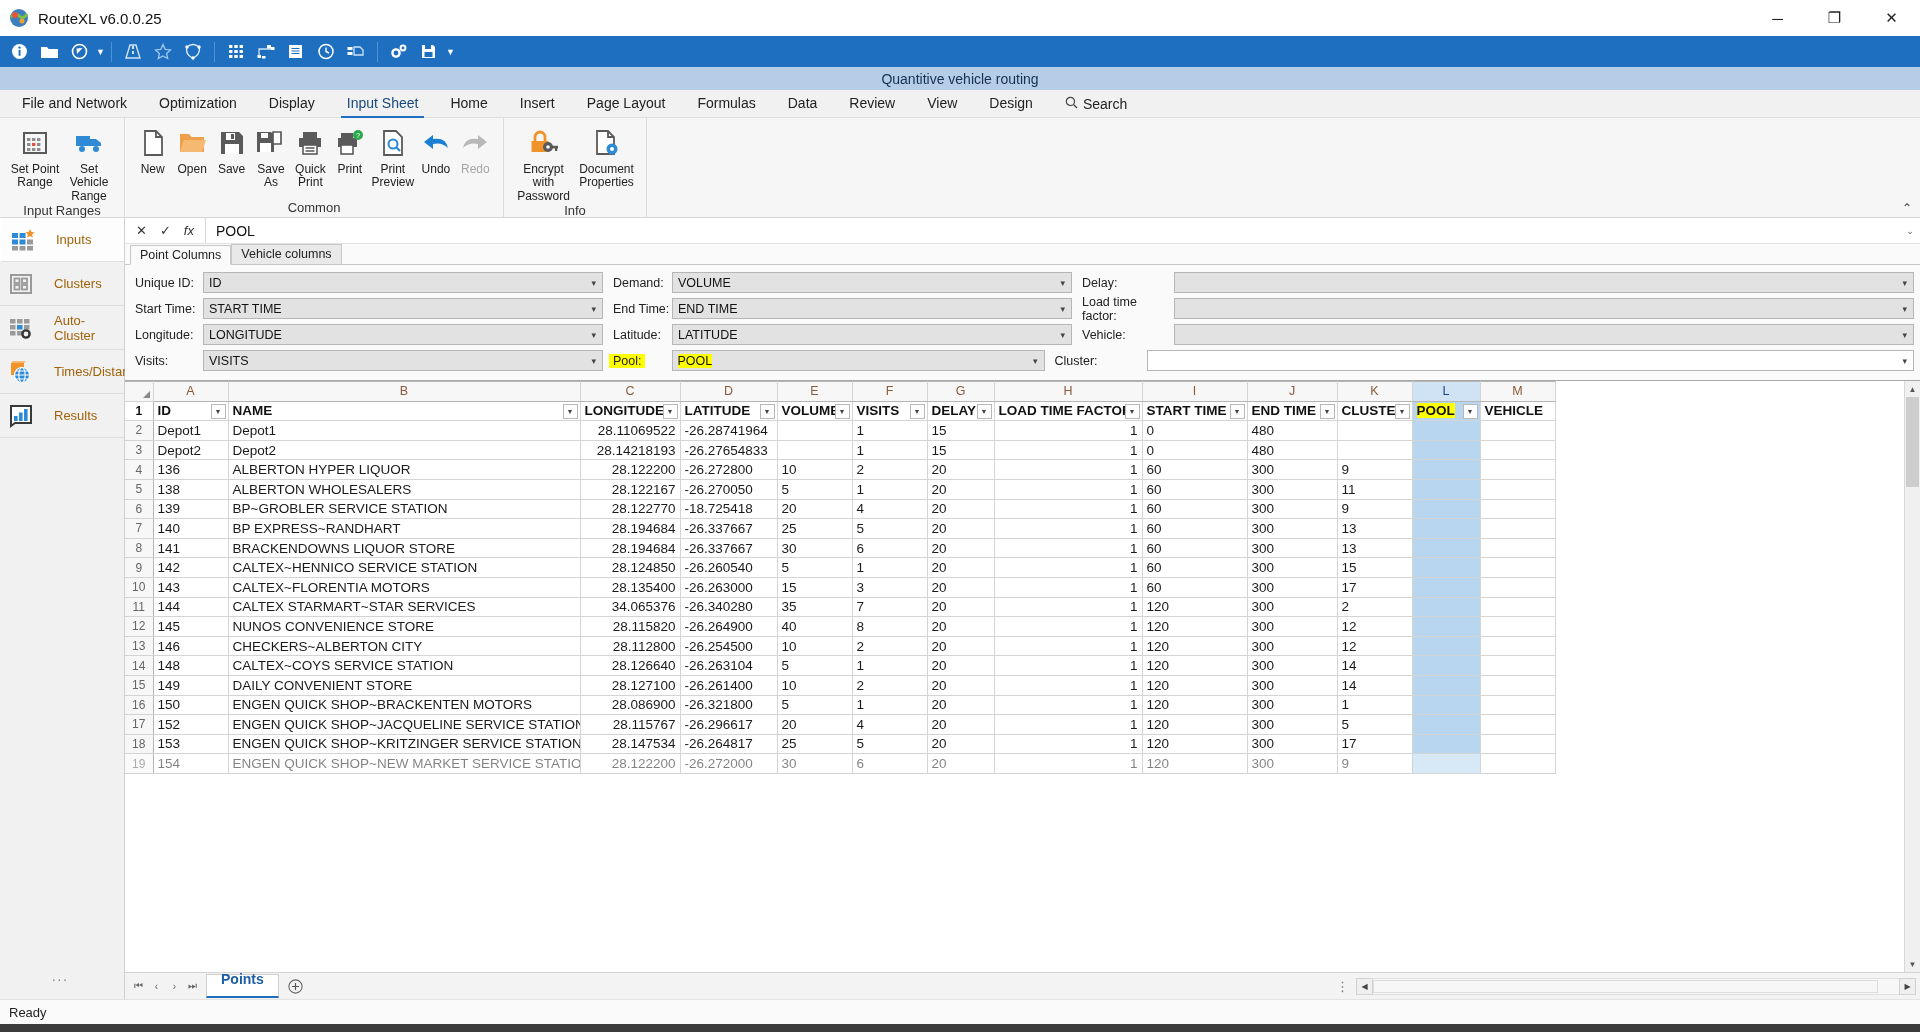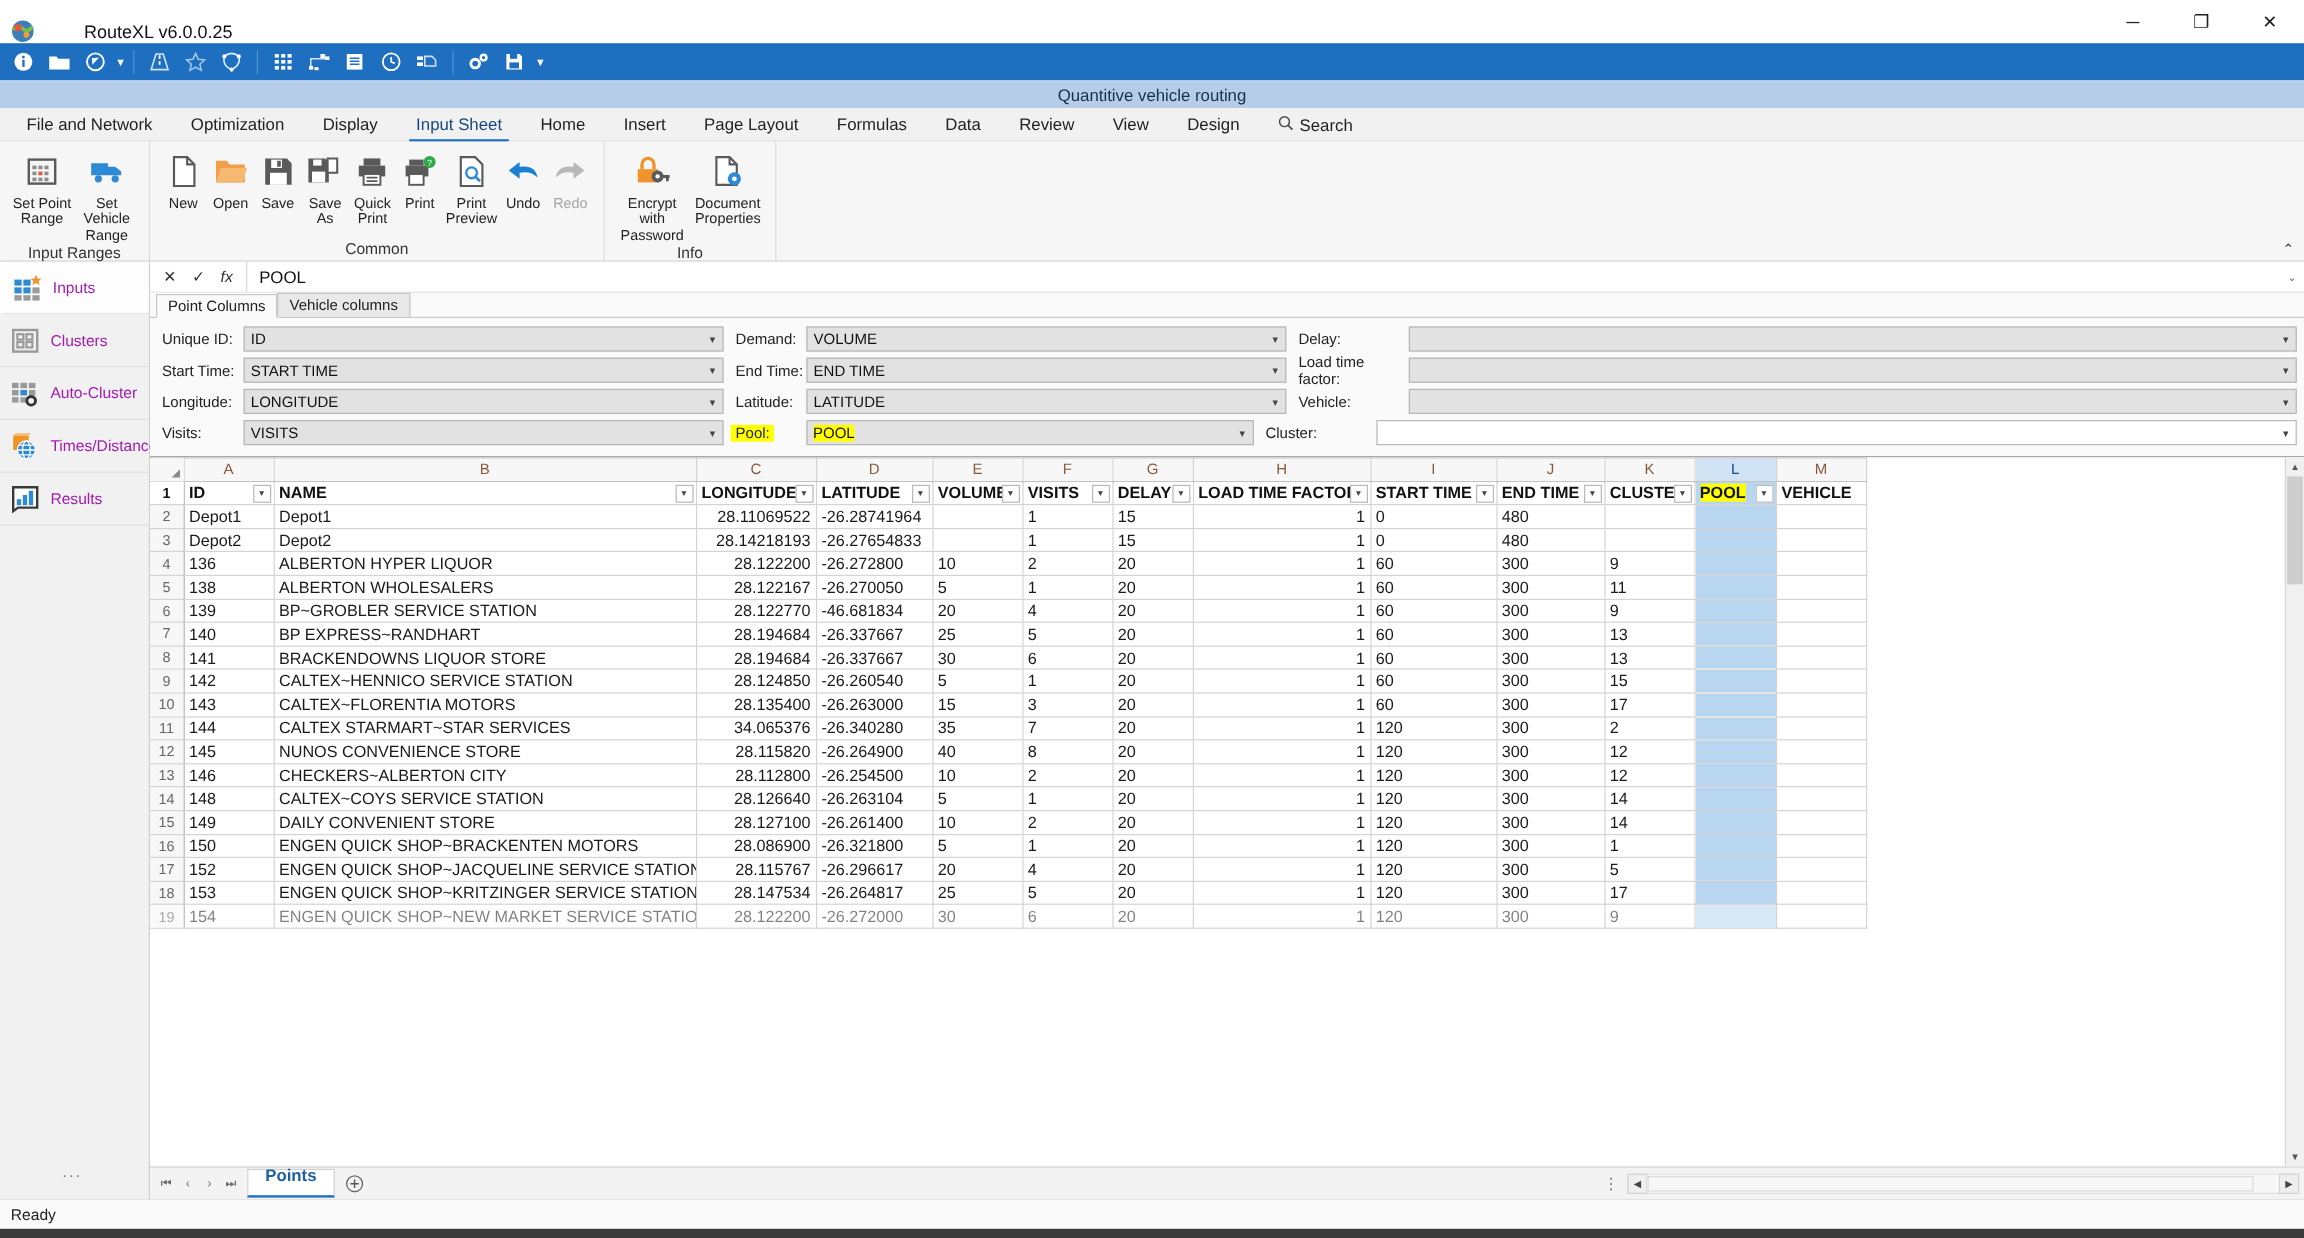--- a/index.html
+++ b/index.html
@@ -8,22 +8,22 @@
     font-family: "Liberation Sans", sans-serif;
     font-size: 13px;
     background: #ffffff;
     overflow: hidden;
     color: #1a1a1a;
   }
   .app { width: 1920px; height: 1032px; display: flex; flex-direction: column; position: relative; }
 
   
   .titlebar {
-    height: 36px; background: #ffffff; display: flex; align-items: flex-end;
-    border-bottom: 0px solid #ddd; flex: none; gap: 32px;
+    height: 36px; background: #ffffff; display: flex; align-items: center;
+    border-bottom: 0px solid #ddd; flex: none;
   }
   .titlebar .appicon { width: 20px; height: 20px; margin-left: 9px; margin-right: 9px; position: relative; }
   .titlebar .apptitle { font-size: 15px; color: #111; }
   .titlebar .wbtns { margin-left: auto; display: flex; height: 36px; }
   .titlebar .wbtn {
     width: 57px; height: 36px; display: flex; align-items: center; justify-content: center;
     color: #222; font-size: 15px;
   }
 
   
@@ -89,22 +89,22 @@
   .rbtn.disabled { color: #a6a6a6; }
   .rbtn.wide { width: 66px; }
   .collapse-ribbon { position: absolute; right: 8px; bottom: 2px; font-size: 12px; color: #444; }
 
   
   .main { display: flex; flex: 1; min-height: 0; }
 
   
   .leftnav { width: 125px; background: #f1f1f1; border-right: 1px solid #d0d0d0; flex: none; padding-top: 0px; }
   .navitem {
-    height: 44px; display: flex; align-items: center; gap: 8px; padding-left: 8px;
-    border-bottom: 1px solid #dedede; font-size: 13px; color: #a21caf; background: #f1f1f1;
+    height: 44px; display: flex; align-items: center; gap: 20px; padding-left: 8px;
+    border-bottom: 1px solid #dedede; font-size: 13px; color: #a16207; background: #f1f1f1;
   }
   .navitem.active { background: #fdfdfd; border-left: 2px solid #ffffff; }
   .navitem .nico { width: 26px; height: 26px; display: flex; align-items: center; justify-content: center; flex: none; }
 
   
   .content { flex: 1; display: flex; flex-direction: column; min-width: 0; background: #fafafa; }
 
   
   .fbar { height: 26px; display: flex; align-items: stretch; background: #fff; border-bottom: 1px solid #e2e2e2; flex: none; }
   .fbar .fbtns { display: flex; align-items: center; gap: 13px; padding: 0 11px; border-right: 1px solid #d8d8d8; color: #333; font-size: 13px; }
@@ -822,21 +822,21 @@
                     <td>300</td>
                     <td>11</td>
                     <td class="sel"></td>
                     <td></td>
                   </tr>
                 <tr>
                     <td class="rowh">6</td>
                     <td>139</td>
                     <td>BP~GROBLER SERVICE STATION</td>
                     <td class="num">28.122770</td>
-                    <td>-46.681834</td>
+                    <td>-18.725418</td>
                     <td>20</td>
                     <td>4</td>
                     <td>20</td>
                     <td class="num">1</td>
                     <td>60</td>
                     <td>300</td>
                     <td>9</td>
                     <td class="sel"></td>
                     <td></td>
                   </tr>

